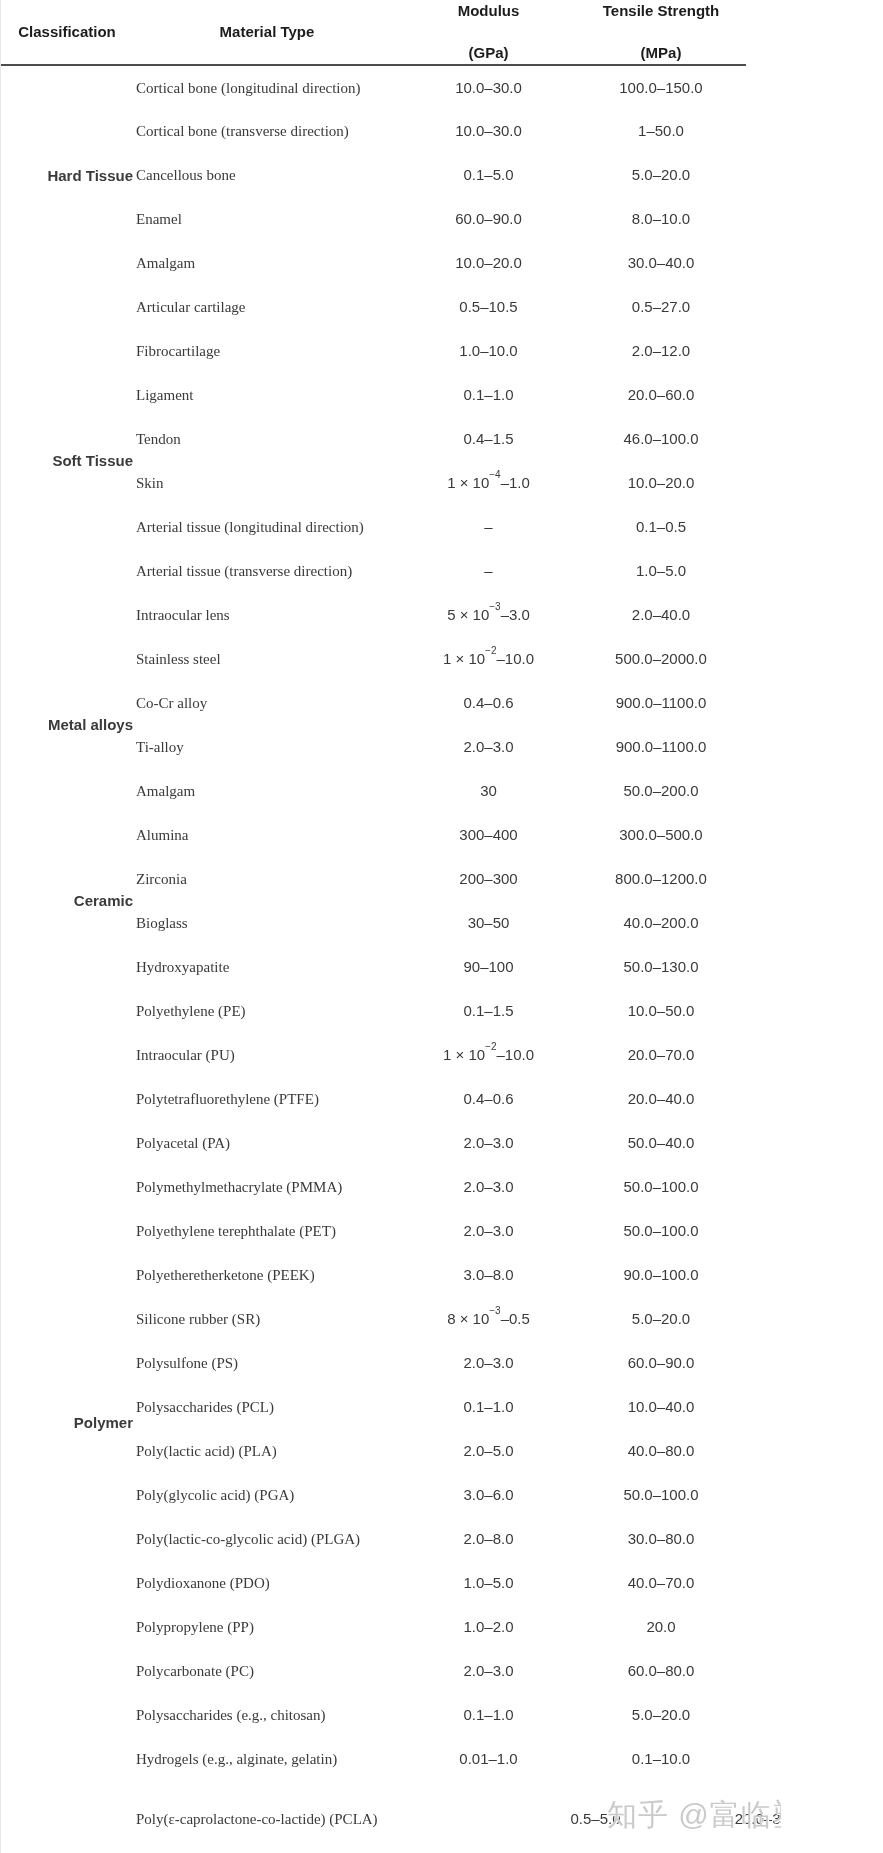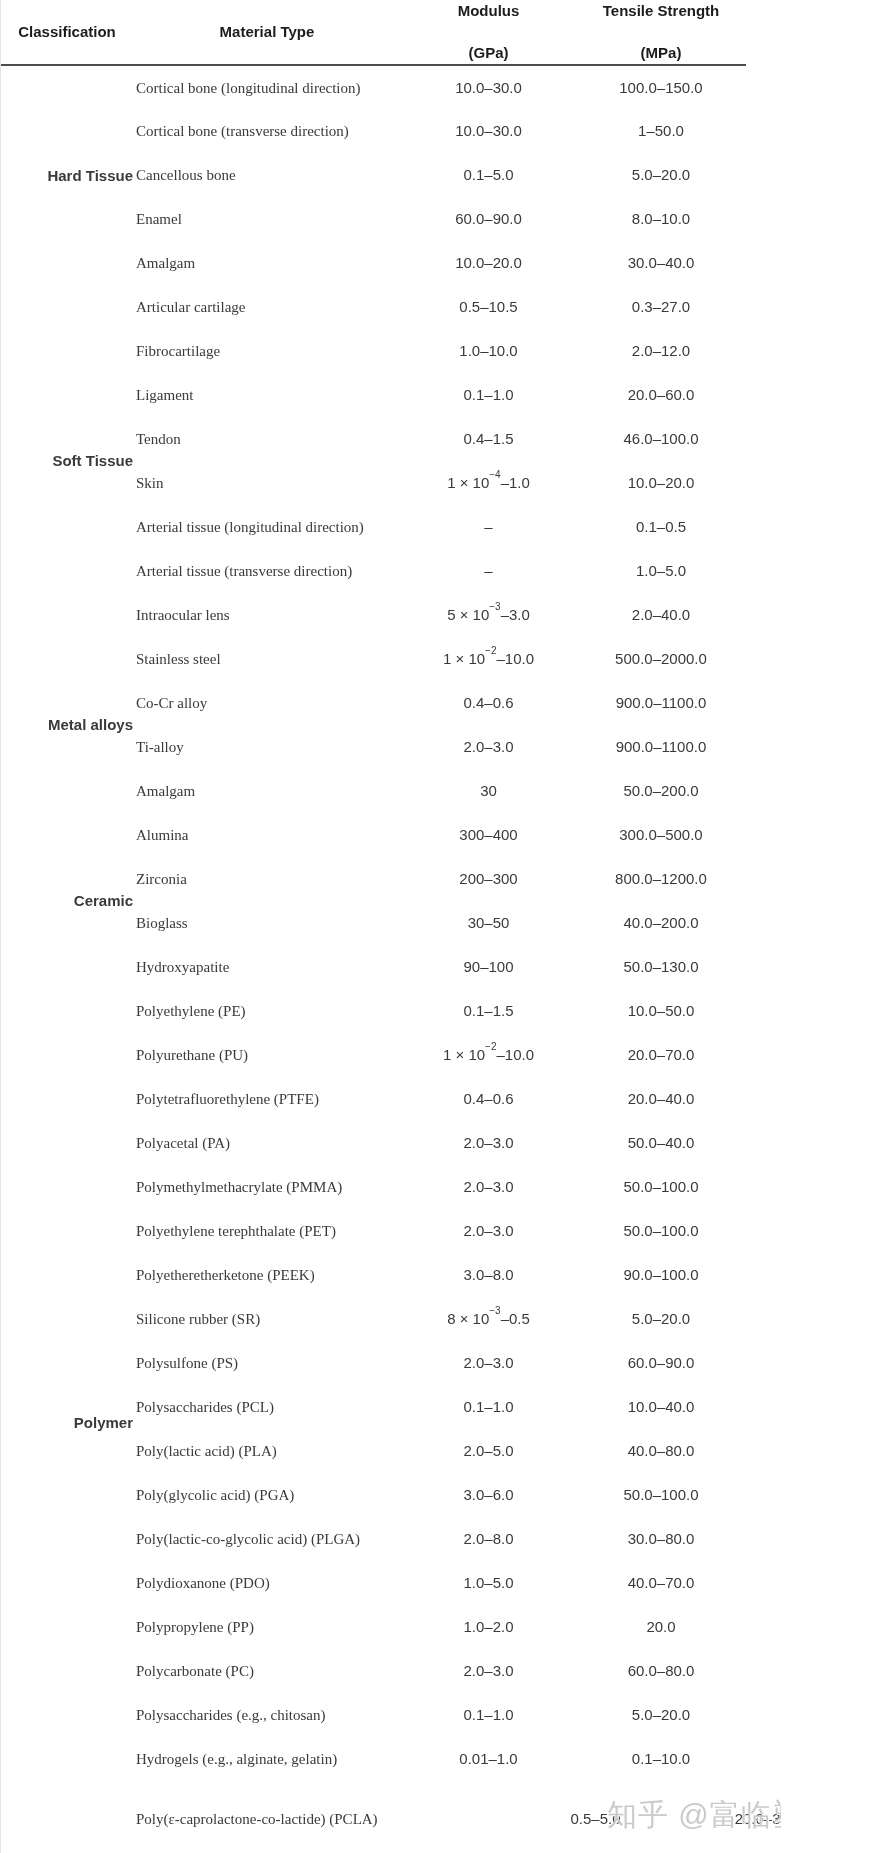--- a/index.html
+++ b/index.html
@@ -111,21 +111,21 @@
         </tr>
         <tr>
           <td class="mat">Amalgam</td>
           <td class="num"><span class="val">10.0–20.0</span></td>
           <td class="num"><span class="val">30.0–40.0</span></td>
         </tr>
         <tr>
           <td class="cls" rowspan="8">Soft Tissue</td>
           <td class="mat">Articular cartilage</td>
           <td class="num"><span class="val">0.5–10.5</span></td>
-          <td class="num"><span class="val">0.3–27.0</span></td>
+          <td class="num"><span class="val">0.5–27.0</span></td>
         </tr>
         <tr>
           <td class="mat">Fibrocartilage</td>
           <td class="num"><span class="val">1.0–10.0</span></td>
           <td class="num"><span class="val">2.0–12.0</span></td>
         </tr>
         <tr>
           <td class="mat">Ligament</td>
           <td class="num"><span class="val">0.1–1.0</span></td>
           <td class="num"><span class="val">20.0–60.0</span></td>
@@ -197,21 +197,21 @@
           <td class="num"><span class="val">90–100</span></td>
           <td class="num"><span class="val">50.0–130.0</span></td>
         </tr>
         <tr>
           <td class="cls" rowspan="19">Polymer</td>
           <td class="mat">Polyethylene (PE)</td>
           <td class="num"><span class="val">0.1–1.5</span></td>
           <td class="num"><span class="val">10.0–50.0</span></td>
         </tr>
         <tr>
-          <td class="mat">Polyurethane (PU)</td>
+          <td class="mat">Intraocular (PU)</td>
           <td class="num"><span class="val">1 × 10<sup>−2</sup>–10.0</span></td>
           <td class="num"><span class="val">20.0–70.0</span></td>
         </tr>
         <tr>
           <td class="mat">Polytetrafluorethylene (PTFE)</td>
           <td class="num"><span class="val">0.4–0.6</span></td>
           <td class="num"><span class="val">20.0–40.0</span></td>
         </tr>
         <tr>
           <td class="mat">Polyacetal (PA)</td>

